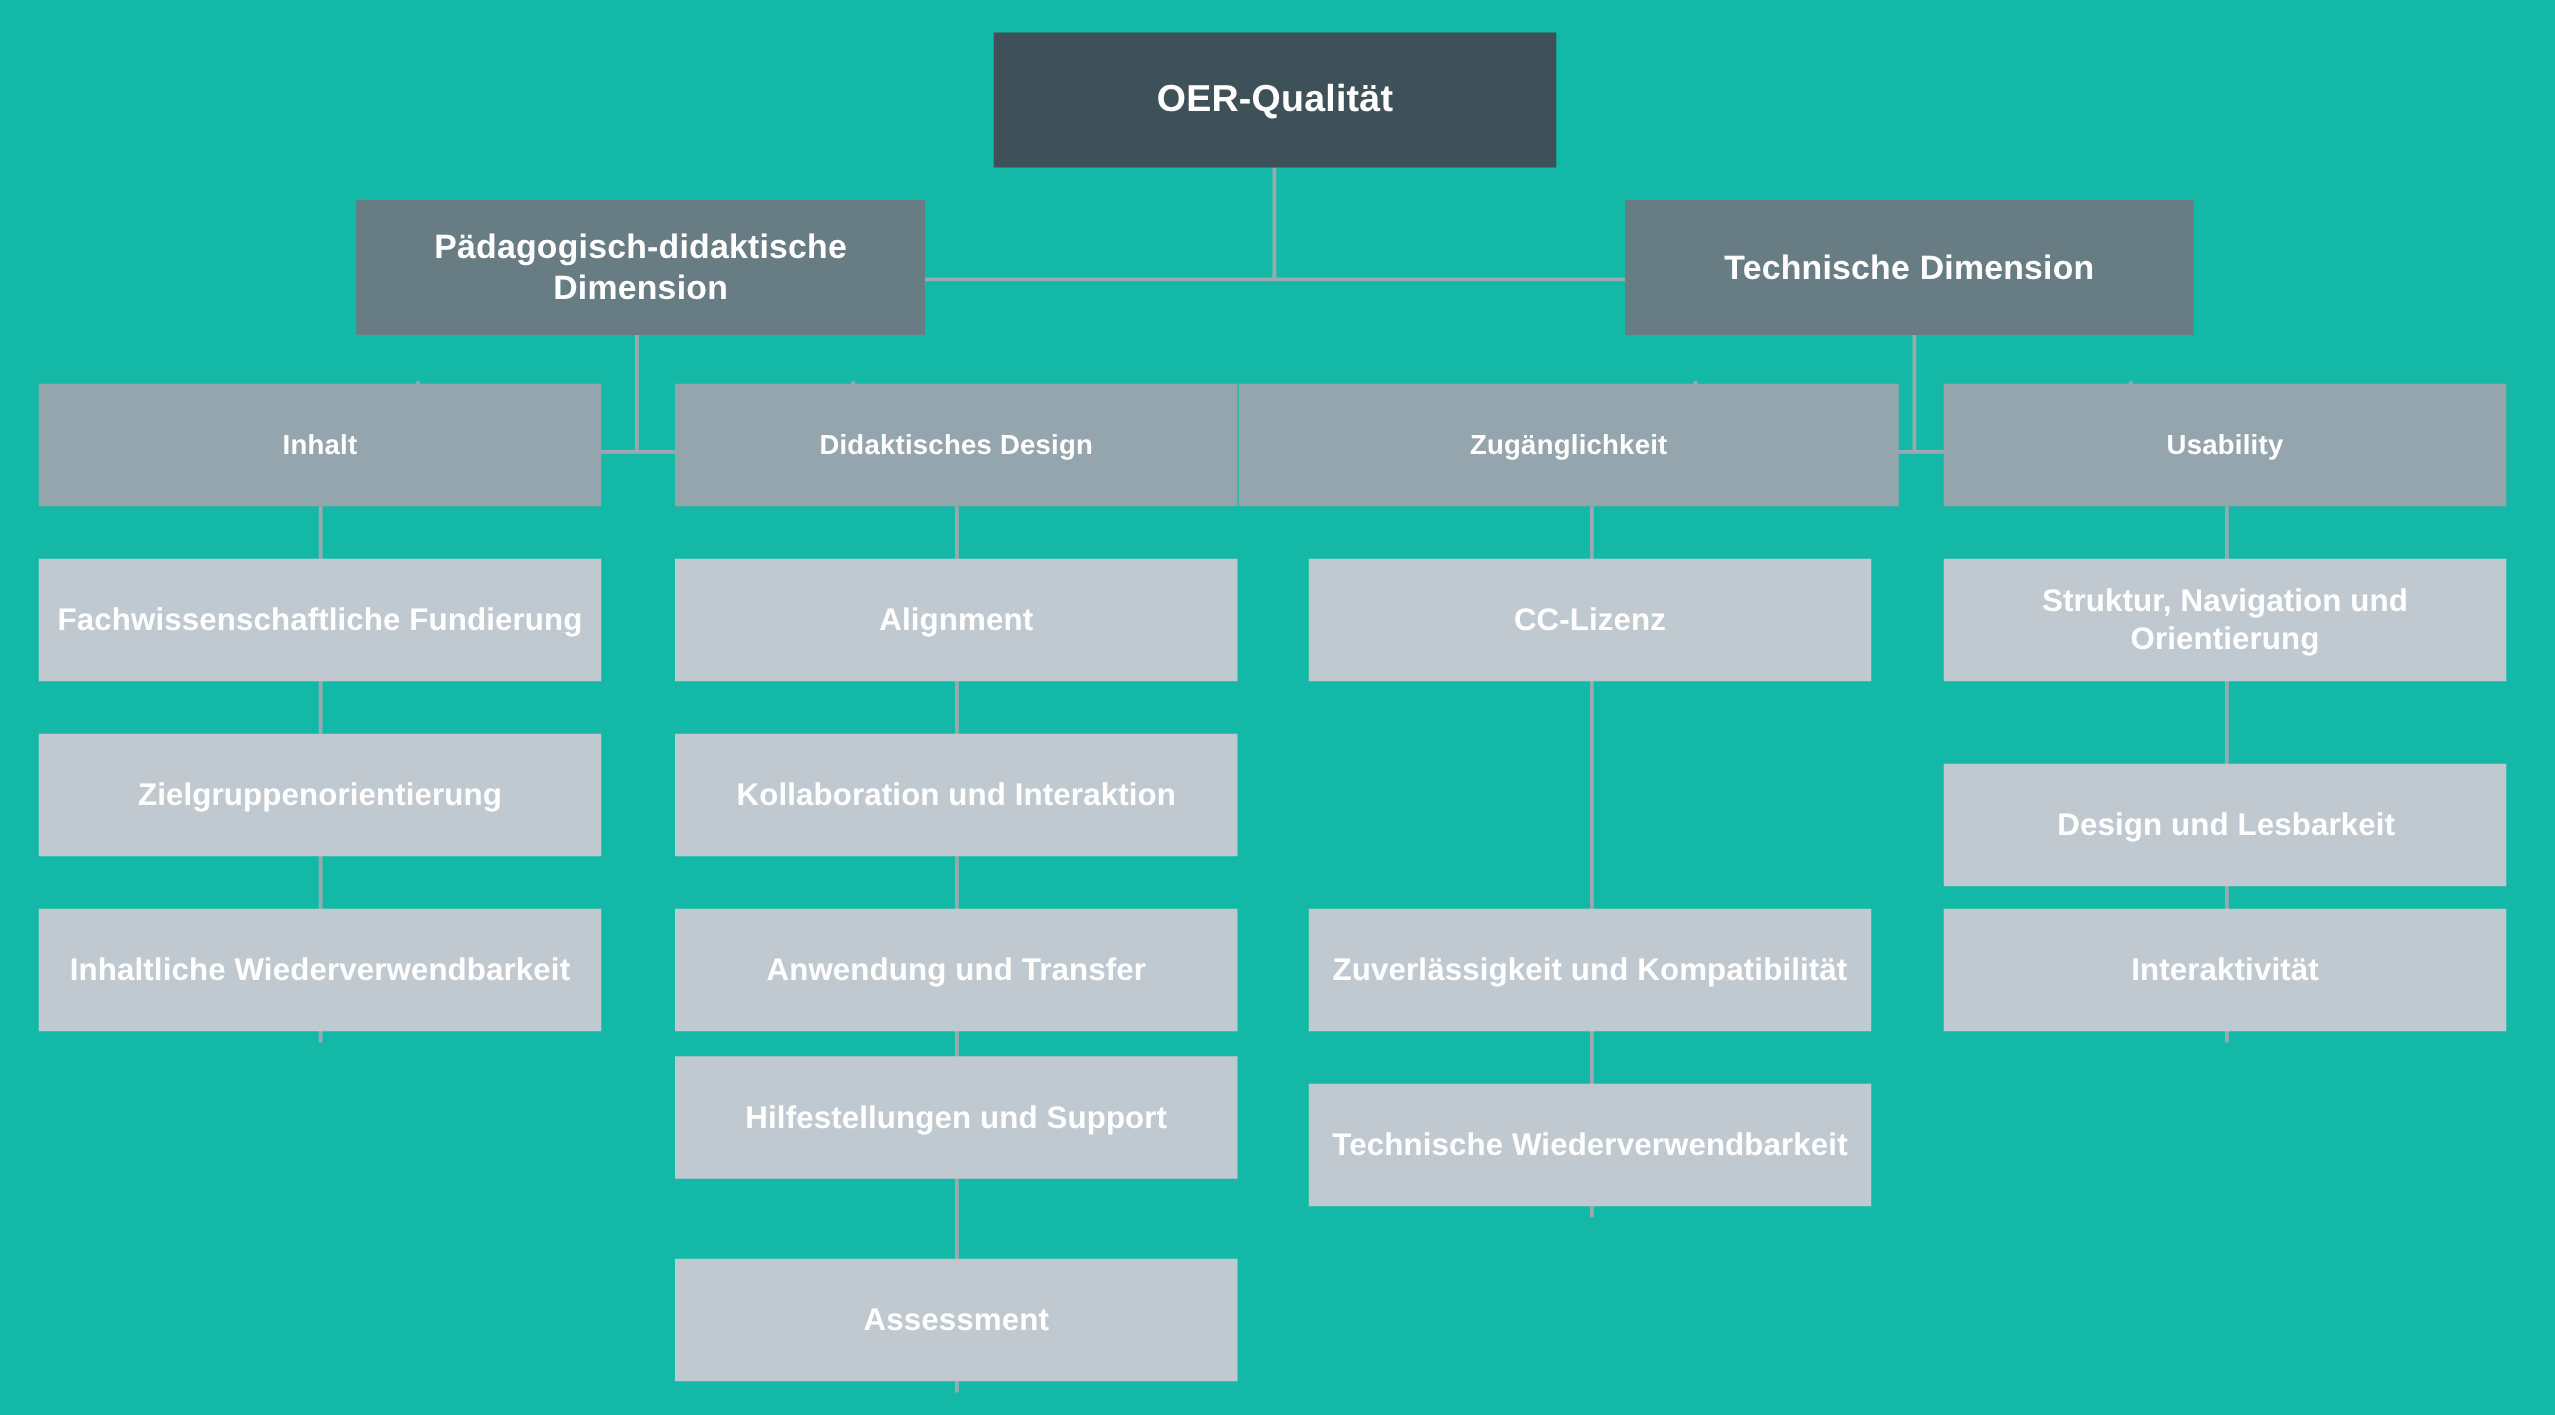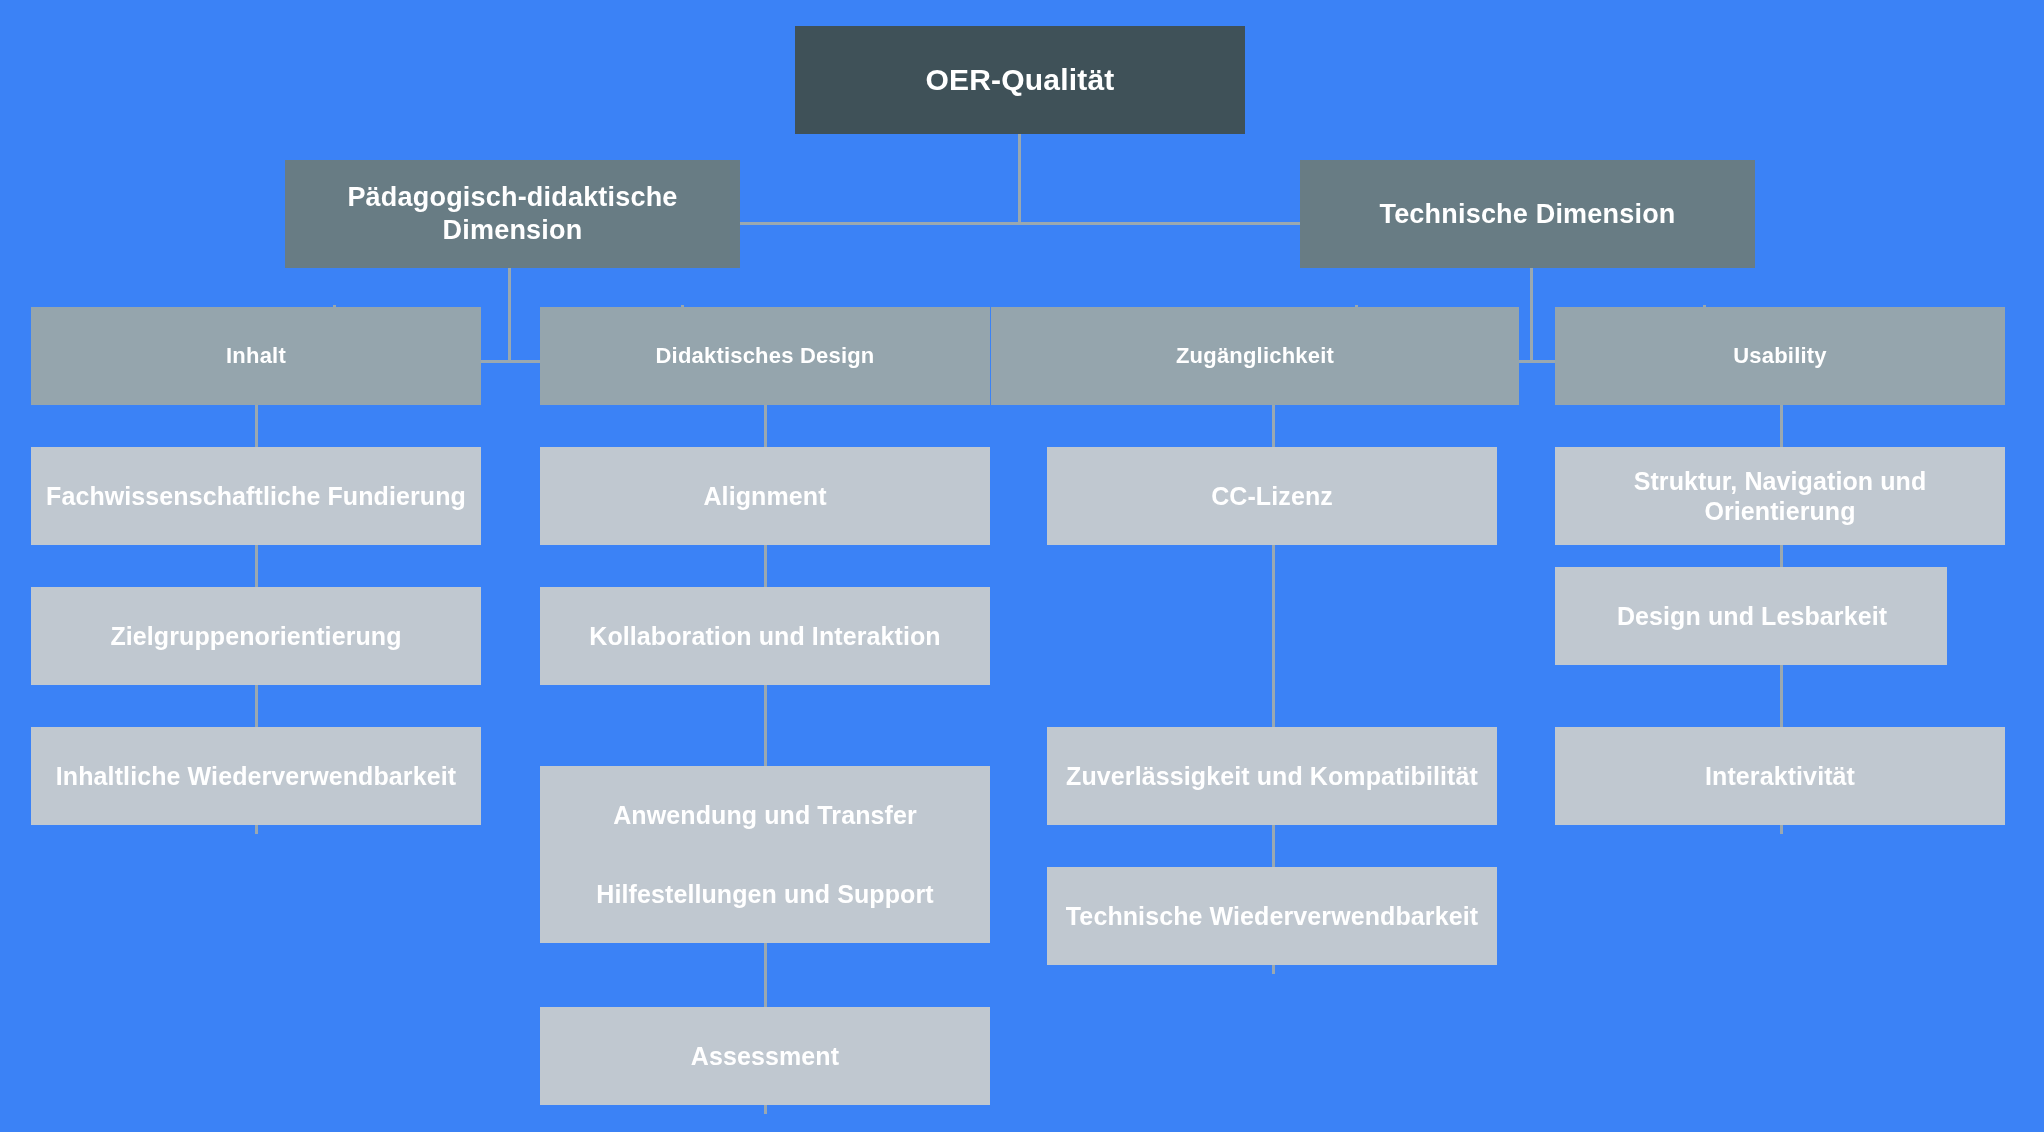--- a/index.html
+++ b/index.html
@@ -7,21 +7,21 @@
     padding: 0;
     background: #ffffff;
   }
   body {
     font-family: "Liberation Sans", sans-serif;
   }
   #canvas {
     position: relative;
     width: 2044px;
     height: 1132px;
-    background: #3b82f6;
+    background: #14b8a6;
     overflow: hidden;
   }
   .node {
     position: absolute;
     box-sizing: border-box;
     display: flex;
     align-items: center;
     justify-content: center;
     text-align: center;
     color: #ffffff;
@@ -121,21 +121,21 @@
   <div class="node lvl-leaf" style="left:31px; top:727px; width:450px; height:98px;">
     <span>Inhaltliche Wiederverwendbarkeit</span>
   </div>
 
   <div class="node lvl-leaf" style="left:540px; top:447px; width:450px; height:98px;">
     <span>Alignment</span>
   </div>
   <div class="node lvl-leaf" style="left:540px; top:587px; width:450px; height:98px;">
     <span>Kollaboration und Interaktion</span>
   </div>
-  <div class="node lvl-leaf" style="left:540px; top:766px; width:450px; height:98px;">
+  <div class="node lvl-leaf" style="left:540px; top:727px; width:450px; height:98px;">
     <span>Anwendung und Transfer</span>
   </div>
   <div class="node lvl-leaf" style="left:540px; top:845px; width:450px; height:98px;">
     <span>Hilfestellungen und Support</span>
   </div>
   <div class="node lvl-leaf" style="left:540px; top:1007px; width:450px; height:98px;">
     <span>Assessment</span>
   </div>
 
   <div class="node lvl-leaf" style="left:1047px; top:447px; width:450px; height:98px;">
@@ -144,20 +144,20 @@
   <div class="node lvl-leaf" style="left:1047px; top:727px; width:450px; height:98px;">
     <span>Zuverlässigkeit und Kompatibilität</span>
   </div>
   <div class="node lvl-leaf" style="left:1047px; top:867px; width:450px; height:98px;">
     <span>Technische Wiederverwendbarkeit</span>
   </div>
 
   <div class="node lvl-leaf" style="left:1555px; top:447px; width:450px; height:98px;">
     <span>Struktur, Navigation und Orientierung</span>
   </div>
-  <div class="node lvl-leaf" style="left:1555px; top:567px; width:392px; height:98px;padding-left:12px;">
+  <div class="node lvl-leaf" style="left:1555px; top:611px; width:450px; height:98px;padding-left:12px;">
     <span>Design und Lesbarkeit</span>
   </div>
   <div class="node lvl-leaf" style="left:1555px; top:727px; width:450px; height:98px;">
     <span>Interaktivität</span>
   </div>
 
 </div>
 
 </body></html>

